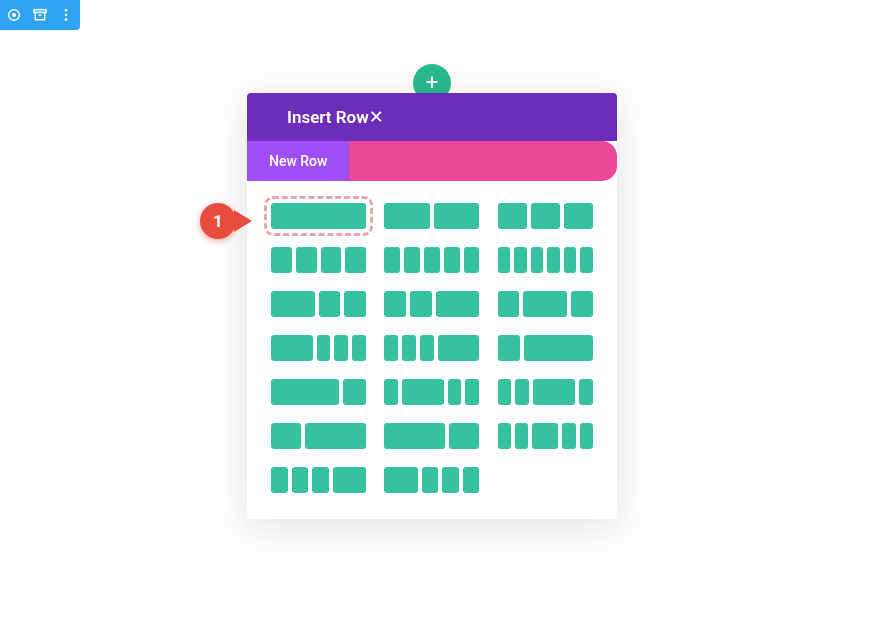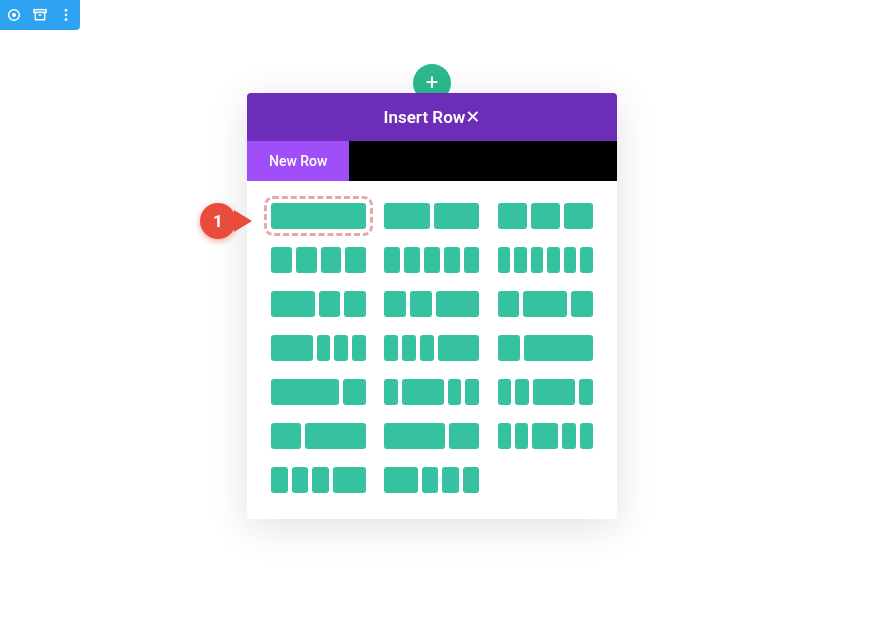--- a/index.html
+++ b/index.html
@@ -6,25 +6,25 @@
     body { font-family: -apple-system, BlinkMacSystemFont, "Segoe UI", Roboto, Helvetica, Arial, sans-serif; background: #fff; width: 880px; height: 629px; position: relative; overflow: hidden; }
     
     .toolbar { position: absolute; top: 0; left: 0; display: flex; background: #2ea3f2; padding: 4px 6px; gap: 10px; border-radius: 0 0 4px 0; align-items: center; height: 30px; }
     .toolbar-icon { width: 16px; height: 16px; display: flex; align-items: center; justify-content: center; color: #fff; cursor: pointer; }
     .toolbar-icon svg { width: 16px; height: 16px; display: block; }
     
     .add-circle { position: absolute; top: 64px; left: 413px; width: 38px; height: 38px; border-radius: 50%; background: #2cba8f; display: flex; align-items: center; justify-content: center; color: #fff; font-size: 22px; line-height: 1; cursor: pointer; z-index: 4; }
     .add-circle::after { content: ""; position: absolute; bottom: -6px; left: 50%; transform: translateX(-50%); width: 0; height: 0; border-left: 7px solid transparent; border-right: 7px solid transparent; border-top: 8px solid #2cba8f; display: none; }
     
     .modal { position: absolute; top: 93px; left: 247px; width: 370px; background: #fff; box-shadow: 0 8px 40px rgba(0,0,0,0.12); border-radius: 4px; overflow: hidden; z-index: 5; }
-    .modal-header { background: #6c2eb9; display: flex; align-items: center; justify-content: center; padding: 14px 40px; }
+    .modal-header { background: #6c2eb9; display: flex; align-items: center; justify-content: flex-start; padding: 14px 40px; }
     .modal-title { color: #fff; font-size: 17px; font-weight: 600; }
     .modal-close { color: #fff; font-size: 18px; cursor: pointer; line-height: 1; }
     
-    .modal-tabs { background: #000000; display: flex; }
+    .modal-tabs { background: #ec4899; display: flex; border-radius: 15px; }
     .modal-tab { padding: 12px 22px; color: rgba(255,255,255,0.85); font-size: 14px; font-weight: 500; cursor: pointer; }
     .modal-tab.active { background: #a04ef8; color: #fff; }
     
     .modal-body { padding: 22px 24px 26px 24px; display: grid; grid-template-columns: repeat(3, 1fr); gap: 18px 18px; }
     
     .layout-option { width: 95px; height: 26px; display: flex; gap: 4px; cursor: pointer; position: relative; }
     .layout-option.selected { outline: 3px dashed #e8a8a8; outline-offset: 4px; border-radius: 2px; }
     .col { background: #36c2a0; border-radius: 3px; height: 100%; }
     
     .callout { position: absolute; top: 203px; left: 200px; display: flex; align-items: center; z-index: 10; }

